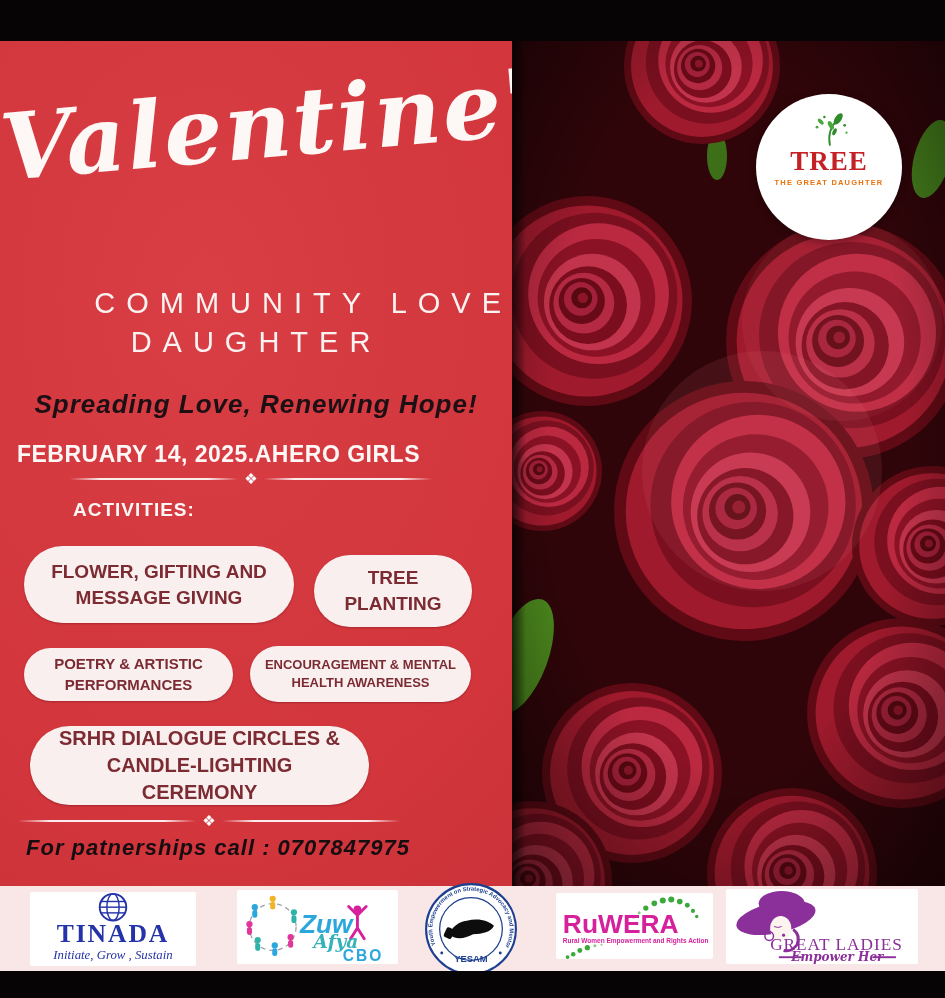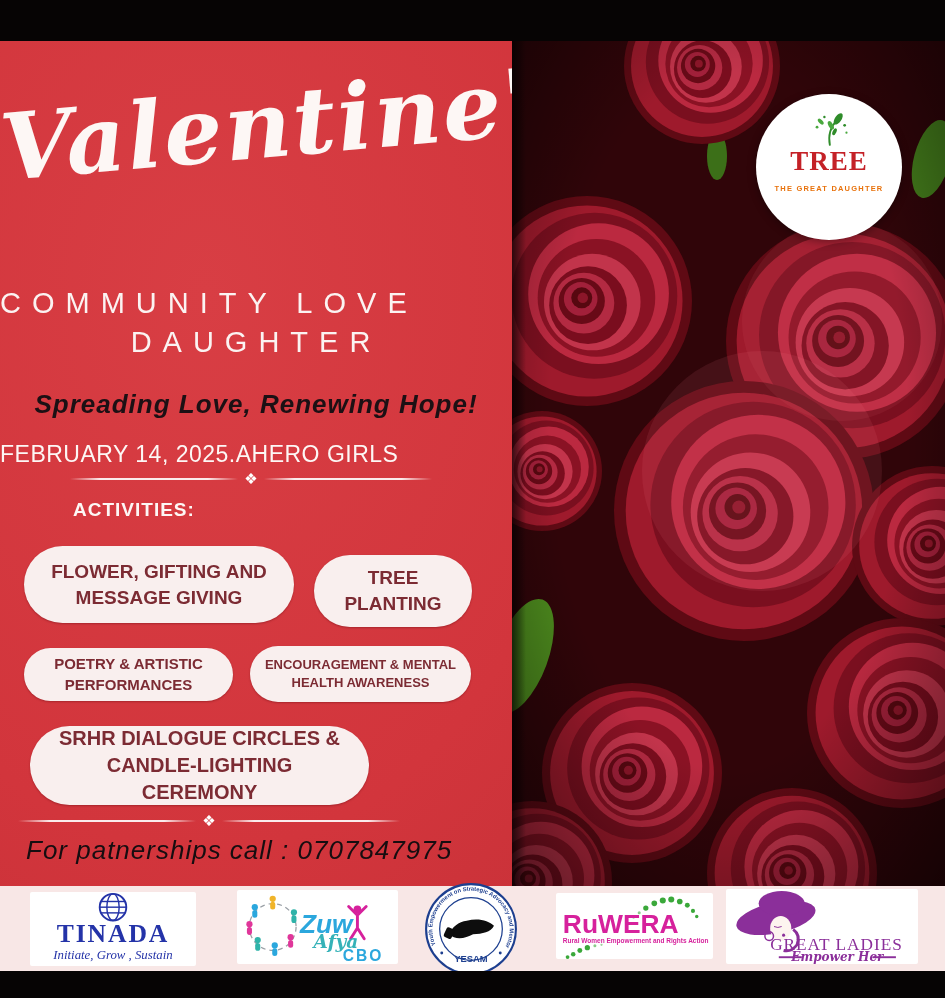--- a/index.html
+++ b/index.html
@@ -15,53 +15,53 @@
   .photo{position:absolute;left:512px;top:0;width:433px;height:845px;background:#2a0508;}
   .photo svg{display:block;width:433px;height:845px;}
   .photo .seam{position:absolute;left:0;top:0;width:14px;height:845px;
                background:linear-gradient(90deg,rgba(0,0,0,.65),rgba(0,0,0,0));}
   
   .title{position:absolute;left:0;top:30px;width:512px;text-align:center;color:#fdf7f5;
          font-family:"DejaVu Serif",serif;font-style:italic;font-weight:bold;font-size:92px;
          transform:rotate(-5deg);letter-spacing:2px;line-height:1.2;}
   .day{position:absolute;left:0;top:176px;width:512px;text-align:center;color:#f7eceb;
        font-size:26px;letter-spacing:19px;padding-left:19px;box-sizing:border-box;font-weight:400;}
-  .head1{position:absolute;left:0;top:246px;width:512px;text-align:left;color:#fbf3f2;
+  .head1{position:absolute;left:0;top:246px;width:512px;text-align:right;color:#fbf3f2;
          font-size:29px;letter-spacing:11px;font-weight:300;}
   .head2{position:absolute;left:0;top:285px;width:512px;text-align:center;color:#fbf3f2;
          font-size:29px;letter-spacing:11px;font-weight:300;}
   .tagline{position:absolute;left:0;top:348px;width:512px;text-align:center;color:#1c1014;
            font-size:26px;font-weight:bold;font-style:italic;letter-spacing:1px;}
-  .date-line{position:absolute;left:0;top:400px;width:420px;text-align:left;color:#fdf7f5;
-             font-size:23px;font-weight:normal;letter-spacing:.5px;}
+  .date-line{position:absolute;left:0;top:400px;width:420px;text-align:right;color:#fdf7f5;
+             font-size:23px;font-weight:bold;letter-spacing:.5px;}
   .divider{position:absolute;display:flex;align-items:center;gap:6px;color:#fff;}
   .divider .ln{height:2px;flex:1;background:linear-gradient(90deg,rgba(255,255,255,0),rgba(255,255,255,.9) 18%,rgba(255,255,255,.9) 82%,rgba(255,255,255,0));}
   .divider .orn{font-size:15px;line-height:1;color:#fff;}
   .divider1{left:70px;top:430px;width:362px;}
   .divider2{left:18px;top:772px;width:382px;}
   .activities-label{position:absolute;left:73px;top:458px;color:#fdf7f5;font-size:19px;
                     font-weight:bold;letter-spacing:1px;}
   .pill{position:absolute;background:#f9efee;color:#7c2b33;font-weight:bold;text-align:center;
         display:flex;align-items:center;justify-content:center;box-sizing:border-box;
         border-radius:40px;line-height:1.35;box-shadow:0 1px 2px rgba(90,5,12,.35);}
   .pill1{left:24px;top:505px;width:270px;height:77px;font-size:19px;padding:16px 20px;}
   .pill2{left:314px;top:514px;width:158px;height:72px;font-size:19px;padding:0 8px;}
   .pill3{left:24px;top:607px;width:209px;height:53px;font-size:15px;padding:8px 18px;border-radius:27px;}
   .pill4{left:250px;top:605px;width:221px;height:56px;font-size:13px;padding:0 14px;border-radius:28px;}
   .pill5{left:30px;top:685px;width:339px;height:79px;font-size:20px;padding:0 22px;border-radius:42px;}
-  .partnership{position:absolute;left:26px;top:794px;width:480px;color:#160d10;font-size:26px;
-               font-weight:normal;font-style:italic;letter-spacing:1px;}
+  .partnership{position:absolute;left:26px;top:794px;width:480px;color:#160d10;font-size:22px;
+               font-weight:bold;font-style:italic;letter-spacing:1px;}
   
   .greda{position:absolute;left:756px;top:53px;width:146px;height:146px;border-radius:50%;
          background:#fff;display:flex;flex-direction:column;align-items:center;
          box-shadow:0 2px 8px rgba(0,0,0,.35);}
   .greda svg{margin-top:16px;}
   .greda-name{color:#c42127;font-family:"Liberation Serif",serif;font-weight:bold;
               font-size:27px;letter-spacing:1px;margin-top:-2px;}
-  .greda-tag{color:#e8720c;font-size:7.5px;font-weight:bold;letter-spacing:1.2px;margin-top:7px;text-align:right;}
+  .greda-tag{color:#e8720c;font-size:7.5px;font-weight:bold;letter-spacing:1.2px;margin-top:1px;text-align:right;}
   
   .footer{position:absolute;left:0;top:886px;width:945px;height:85px;background:#f8e7e6;}
   .logo-card{position:absolute;background:#fff;border-radius:2px;display:flex;
              align-items:center;justify-content:center;}
   .card-tinada{left:30px;top:6px;width:166px;height:74px;}
   .card-zuwy{left:237px;top:4px;width:161px;height:74px;}
   .card-yesam{left:424px;top:-4px;width:94px;height:94px;background:transparent;}
   .card-ruwera{left:556px;top:7px;width:157px;height:66px;}
   .card-ladies{left:726px;top:3px;width:192px;height:75px;}
 </style>

